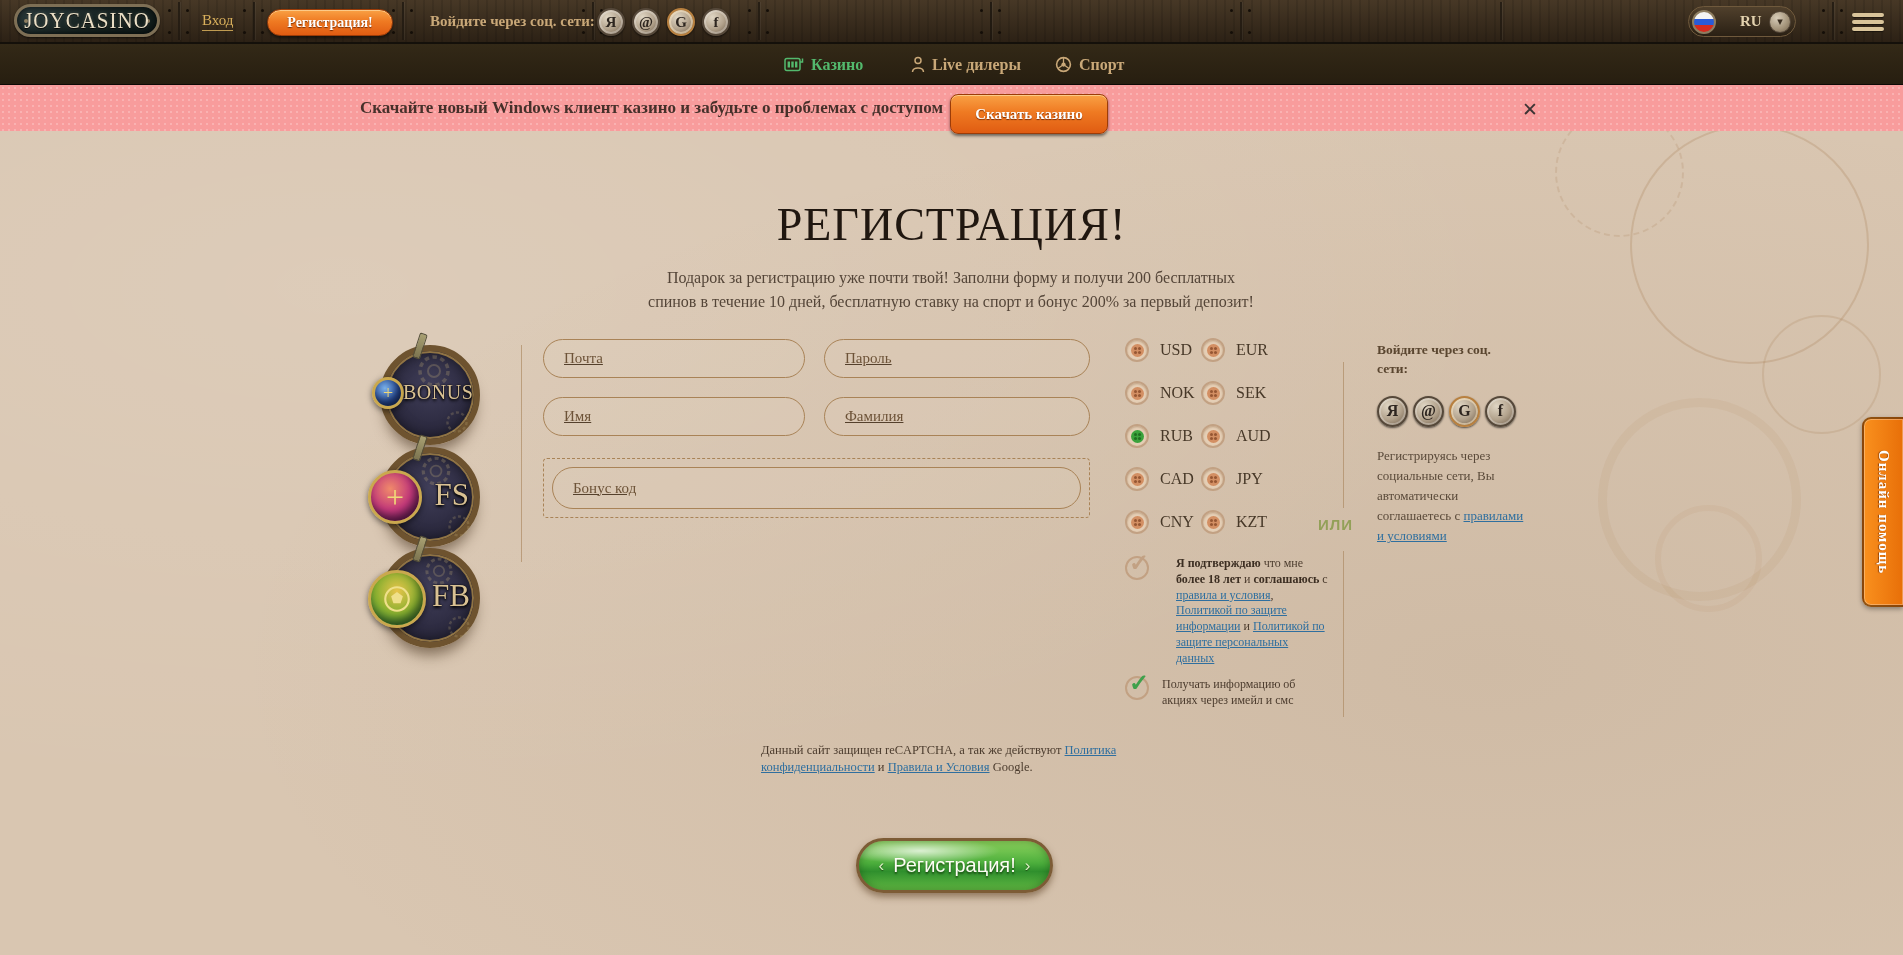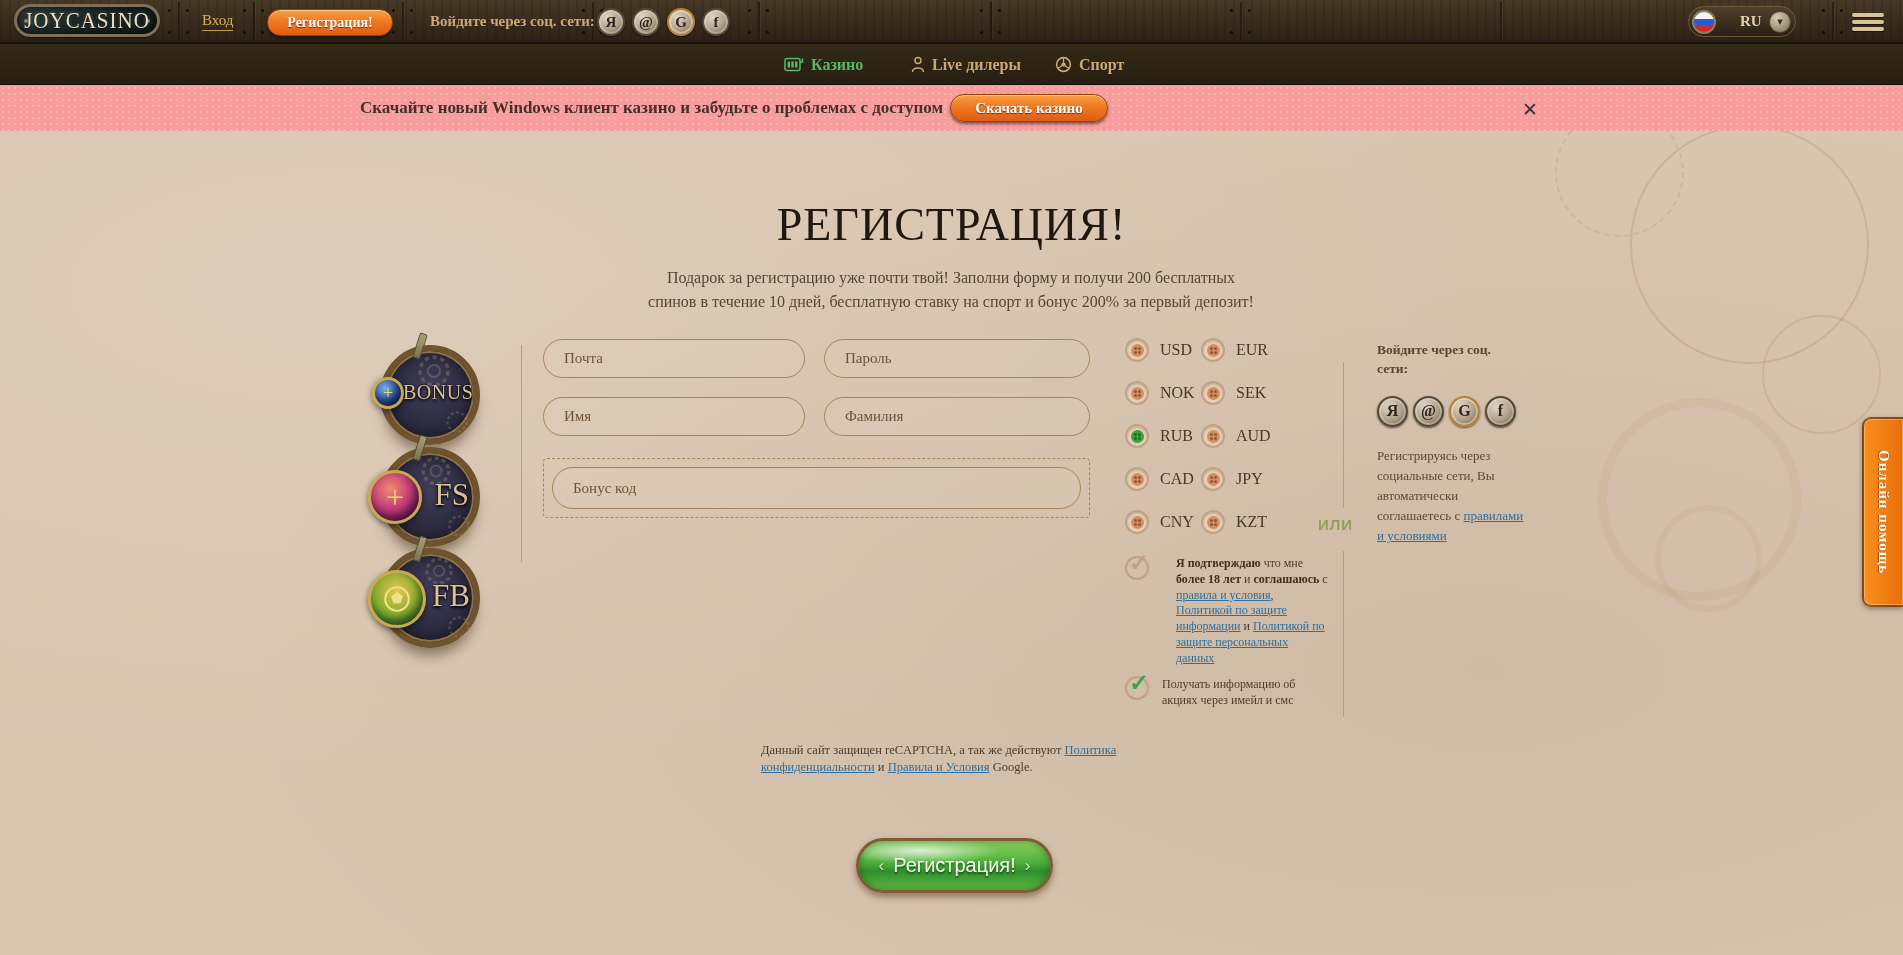--- a/index.html
+++ b/index.html
@@ -68,21 +68,21 @@
     background:linear-gradient(#332917,#271e10);border-bottom:1px solid #0e0a06;box-sizing:border-box;}
   .tab{position:absolute;top:0;height:41px;display:flex;align-items:center;gap:7px;cursor:pointer;
     font-size:16px;font-weight:bold;color:#c9a878;}
   .tab.active{color:#53b96d;}
   .tab-casino{left:784px;} .tab-live{left:911px;} .tab-sport{left:1055px;}
   
   .banner{position:absolute;left:0;top:85px;width:1903px;height:46px;
     background:radial-gradient(rgba(255,255,255,0.22) 1px, transparent 1.4px) 0 0/6px 6px,#f89c9c;}
   .banner-msg{position:absolute;left:360px;top:0;height:46px;display:flex;align-items:center;
     color:#46302a;font-size:17px;font-weight:bold;}
-  .banner-btn{position:absolute;left:950px;top:9px;width:158px;height:28px;font-size:15px;}
+  .banner-btn{position:absolute;left:950px;top:9px;width:158px;height:40px;font-size:15px;border-radius:8px;}
   .banner-close{position:absolute;left:1516px;top:10px;width:28px;height:28px;color:#3c3434;
     font-size:19px;display:flex;align-items:center;justify-content:center;cursor:pointer;
     font-family:"DejaVu Sans","Liberation Sans",sans-serif;}
   
   .page-title{position:absolute;left:0;top:198px;width:1903px;text-align:center;
     font-size:46px;letter-spacing:1px;color:#201710;}
   .subtitle{position:absolute;left:551px;top:266px;width:800px;text-align:center;
     font-size:16px;line-height:1.5;color:#544538;}
   
   .medal{position:absolute;left:380px;width:88px;height:88px;border-radius:50%;
@@ -103,21 +103,21 @@
     display:flex;align-items:center;justify-content:center;color:#f0d878;}
   .gem-bonus{width:32px;height:32px;left:-14px;top:26px;font-size:18px;
     background:radial-gradient(circle at 38% 32%, #7ab0e8, #2a4fa0 58%, #16275e);}
   .gem-fs{width:54px;height:54px;left:-18px;top:17px;font-size:32px;
     background:radial-gradient(circle at 40% 33%, #f08a6a, #c43a7a 48%, #55125f);}
   .gem-fb{width:58px;height:58px;left:-18px;top:16px;
     background:radial-gradient(circle at 50% 35%, #e8c44a, #88b030 52%, #1f7a3c);}
   
   .tin{position:absolute;height:39px;border:1px solid #a98357;border-radius:20px;
     background:rgba(255,250,240,0.05);font-family:inherit;font-size:15px;color:#54402c;
-    padding:11px 20px;outline:none;box-sizing:border-box;}
+    padding:11px 20px;outline:none;box-sizing:border-box;text-decoration:underline;}
   .tin::placeholder{color:#6d5338;opacity:1;}
   .in-email{left:543px;top:339px;width:262px;}
   .in-pass {left:824px;top:339px;width:266px;}
   .in-first{left:543px;top:397px;width:262px;}
   .in-last {left:824px;top:397px;width:266px;}
   .bonus-box{position:absolute;left:543px;top:458px;width:547px;height:60px;
     border:1px dashed #a98357;border-radius:4px;box-sizing:border-box;}
   .in-bonus{left:8px;top:8px;width:529px;height:42px;border-radius:21px;position:absolute;}
   .vdivider{position:absolute;width:1px;background:rgba(170,135,95,.65);}
   .div-a{left:521px;top:345px;height:217px;}

